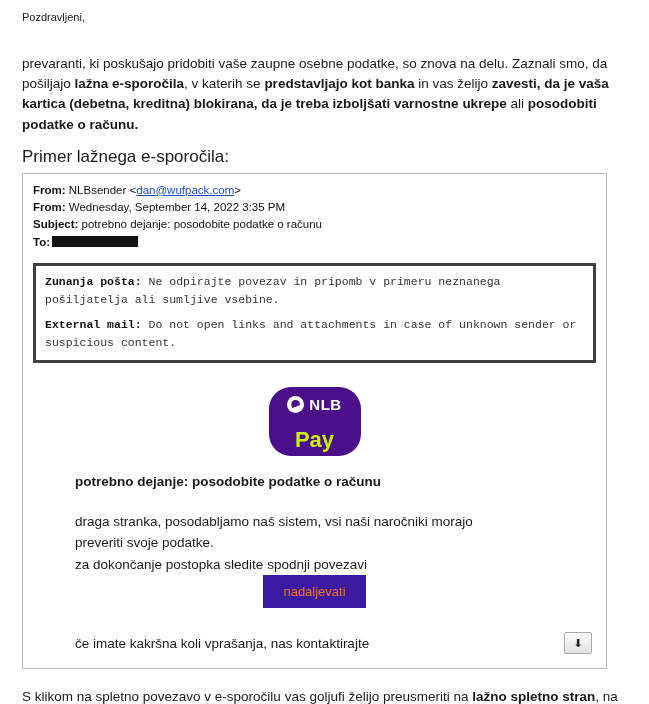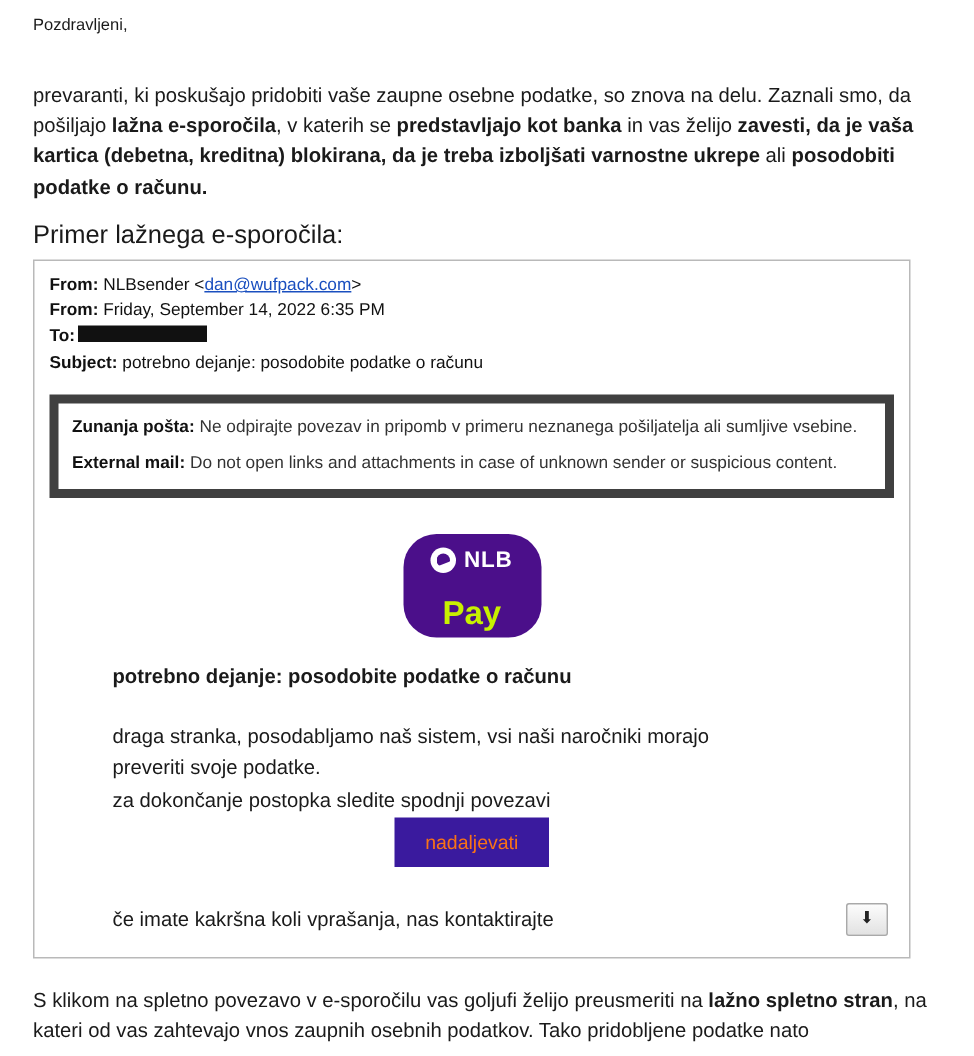--- a/index.html
+++ b/index.html
@@ -60,25 +60,26 @@
   .redacted {
     display: inline-block;
     width: 86px;
     height: 11px;
     background: #111;
     vertical-align: -1px;
     margin-left: 2px;
   }
 
   .warn-box {
-    border: 6px solid #404040;
+    border: 3px solid #404040;
     margin: 6px 10px 10px 10px;
     padding: 7px 9px;
     font-size: 11.5px;
     line-height: 1.6;
+    font-family: Liberation Mono, monospace;
   }
   .warn-line { color: #333; }
   .warn-strong { font-weight: bold; color: #111; }
 
   .mail-body {
     padding: 4px 0 14px 0;
   }
   .logo-wrap {
     display: flex;
     justify-content: center;
@@ -197,28 +198,28 @@
 
   <div class="email-card">
 
     <div class="email-headers">
       <div class="hdr-row">
         <span class="hdr-label">From:</span>
         <span>NLBsender &lt;</span><a class="hdr-link" href="#">dan@wufpack.com</a><span>&gt;</span>
       </div>
       <div class="hdr-row">
         <span class="hdr-label">From:</span>
-        <span>Friday, September 14, 2022 6:35 PM</span>
-      </div>
-      <div class="hdr-row">
-        <span class="hdr-label">To:</span><span class="redacted"></span>
+        <span>Wednesday, September 14, 2022 3:35 PM</span>
       </div>
       <div class="hdr-row">
         <span class="hdr-label">Subject:</span>
         <span>potrebno dejanje: posodobite podatke o računu</span>
+      </div>
+      <div class="hdr-row">
+        <span class="hdr-label">To:</span><span class="redacted"></span>
       </div>
     </div>
 
     <div class="warn-box">
       <div class="warn-line">
         <span class="warn-strong">Zunanja pošta:</span><span> Ne odpirajte povezav in pripomb v primeru neznanega pošiljatelja ali sumljive vsebine.</span>
       </div>
       <div class="warn-line" style="margin-top:6px">
         <span class="warn-strong">External mail:</span><span> Do not open links and attachments in case of unknown sender or suspicious content.</span>
       </div>

